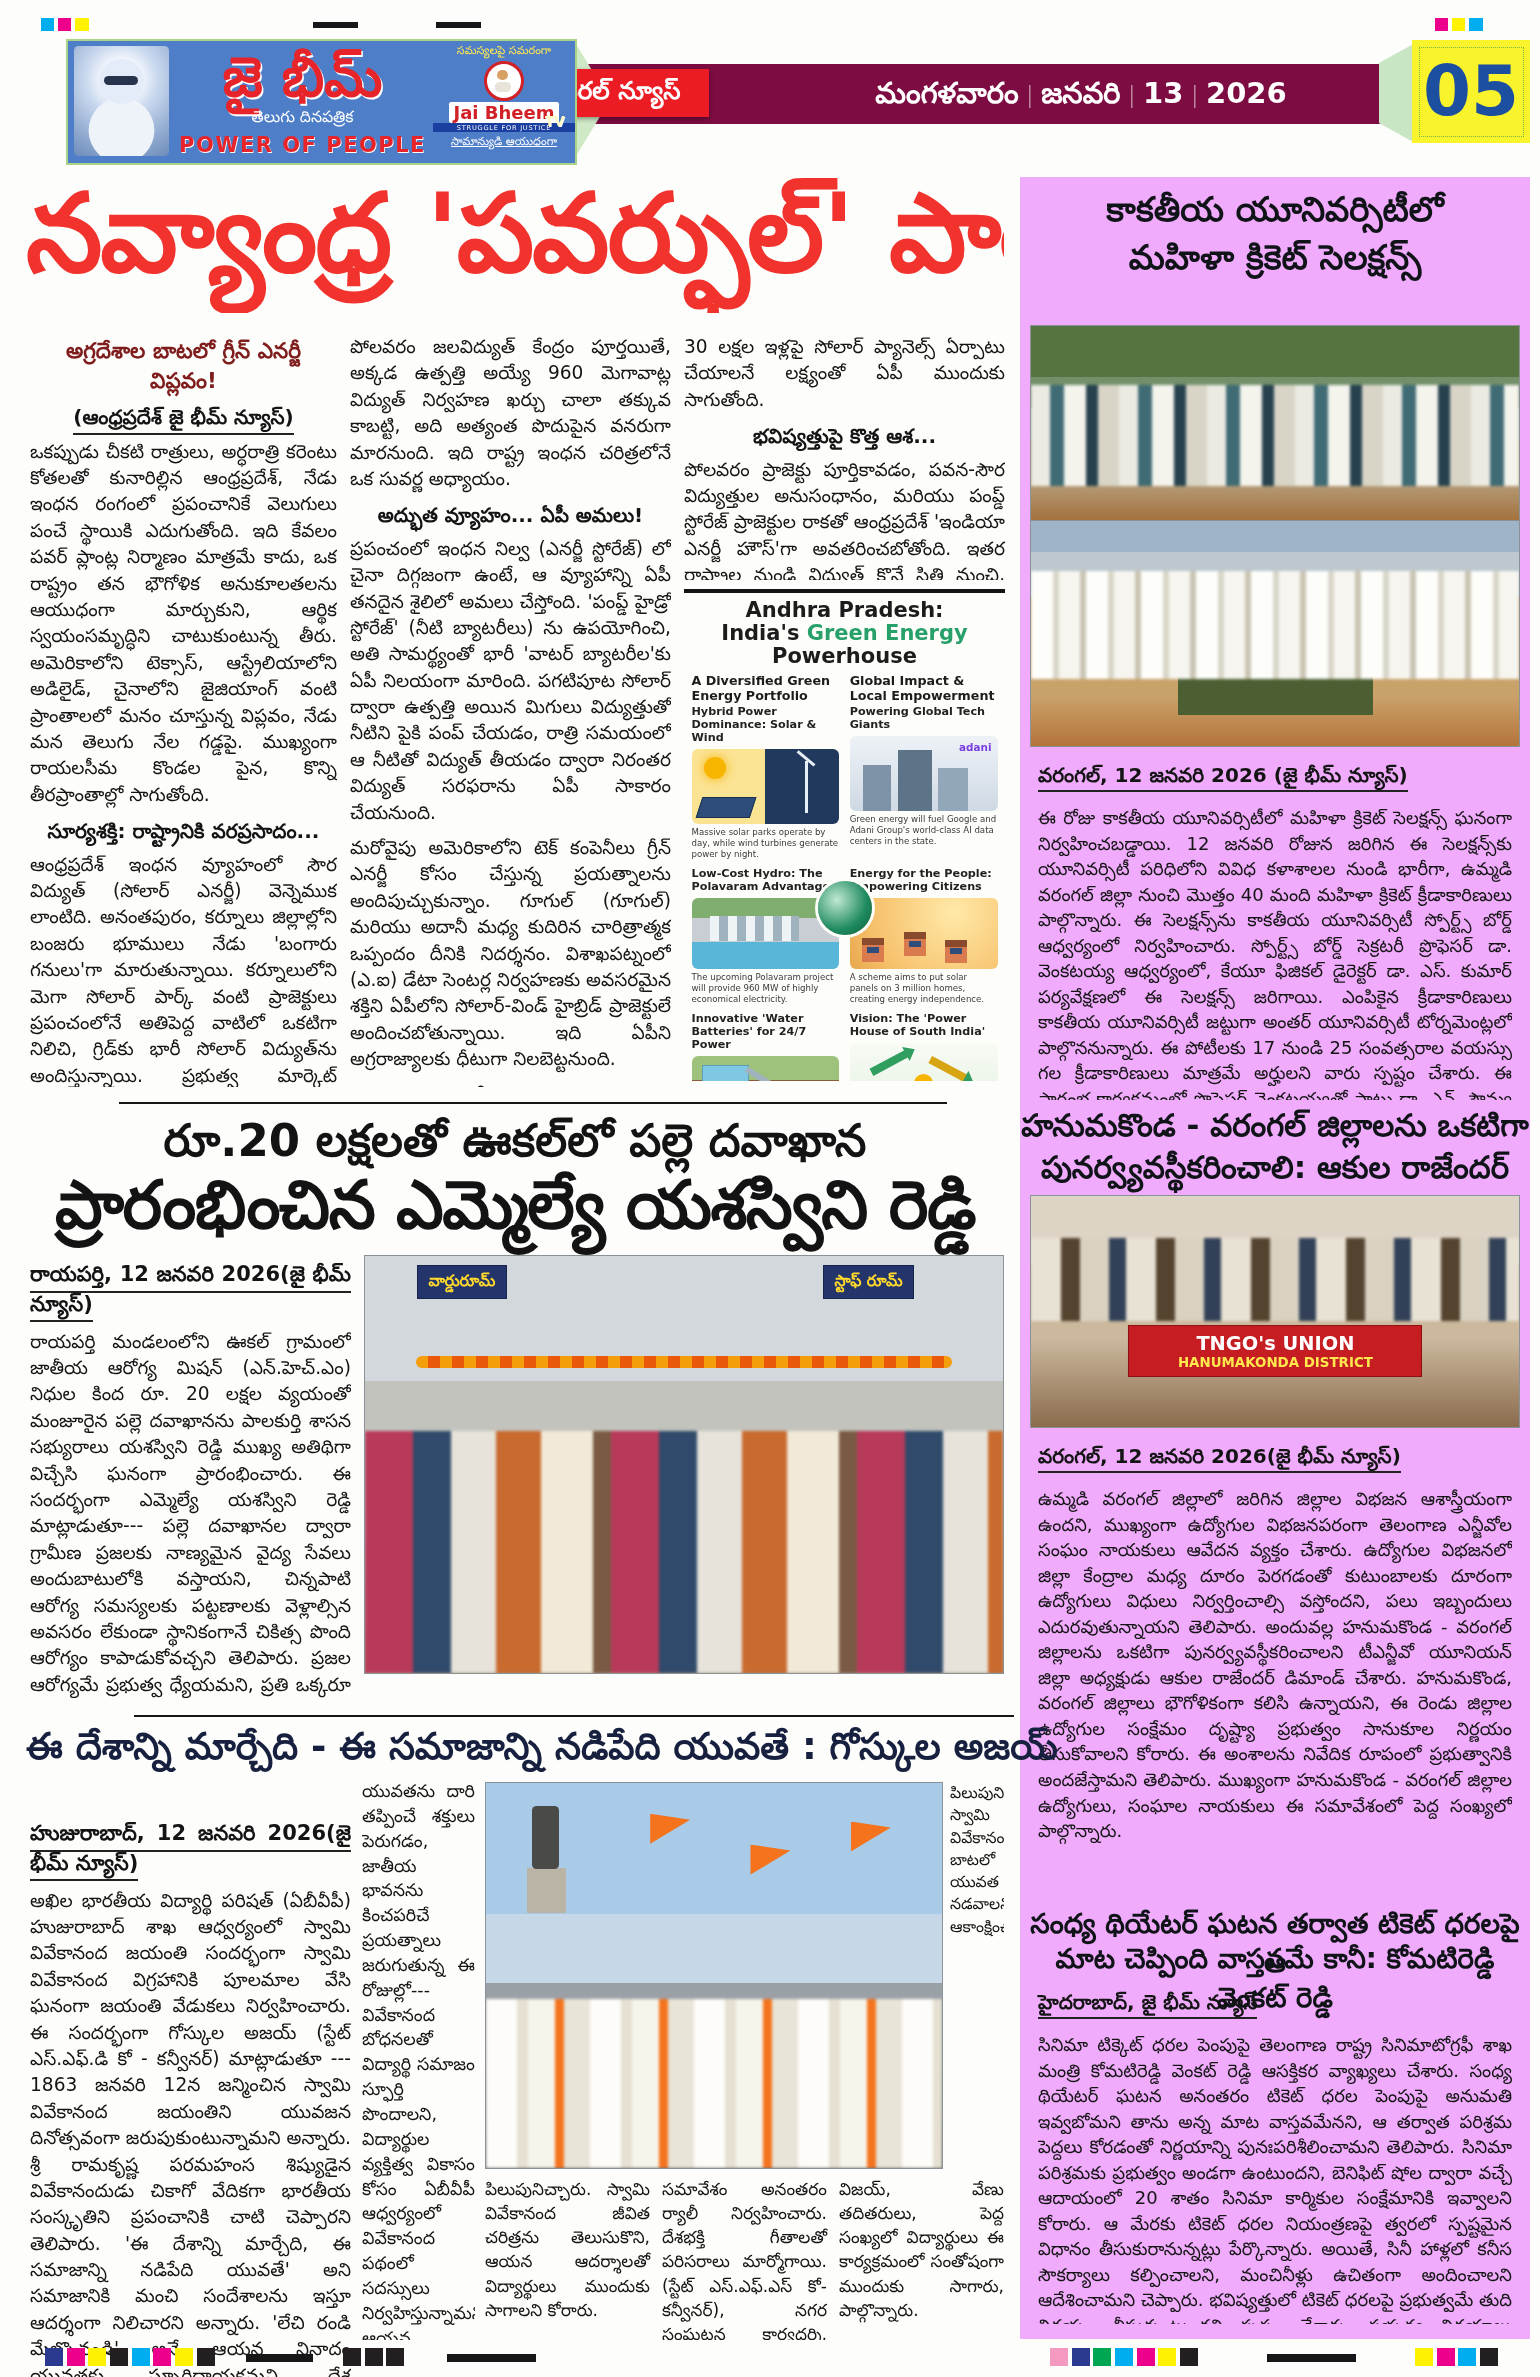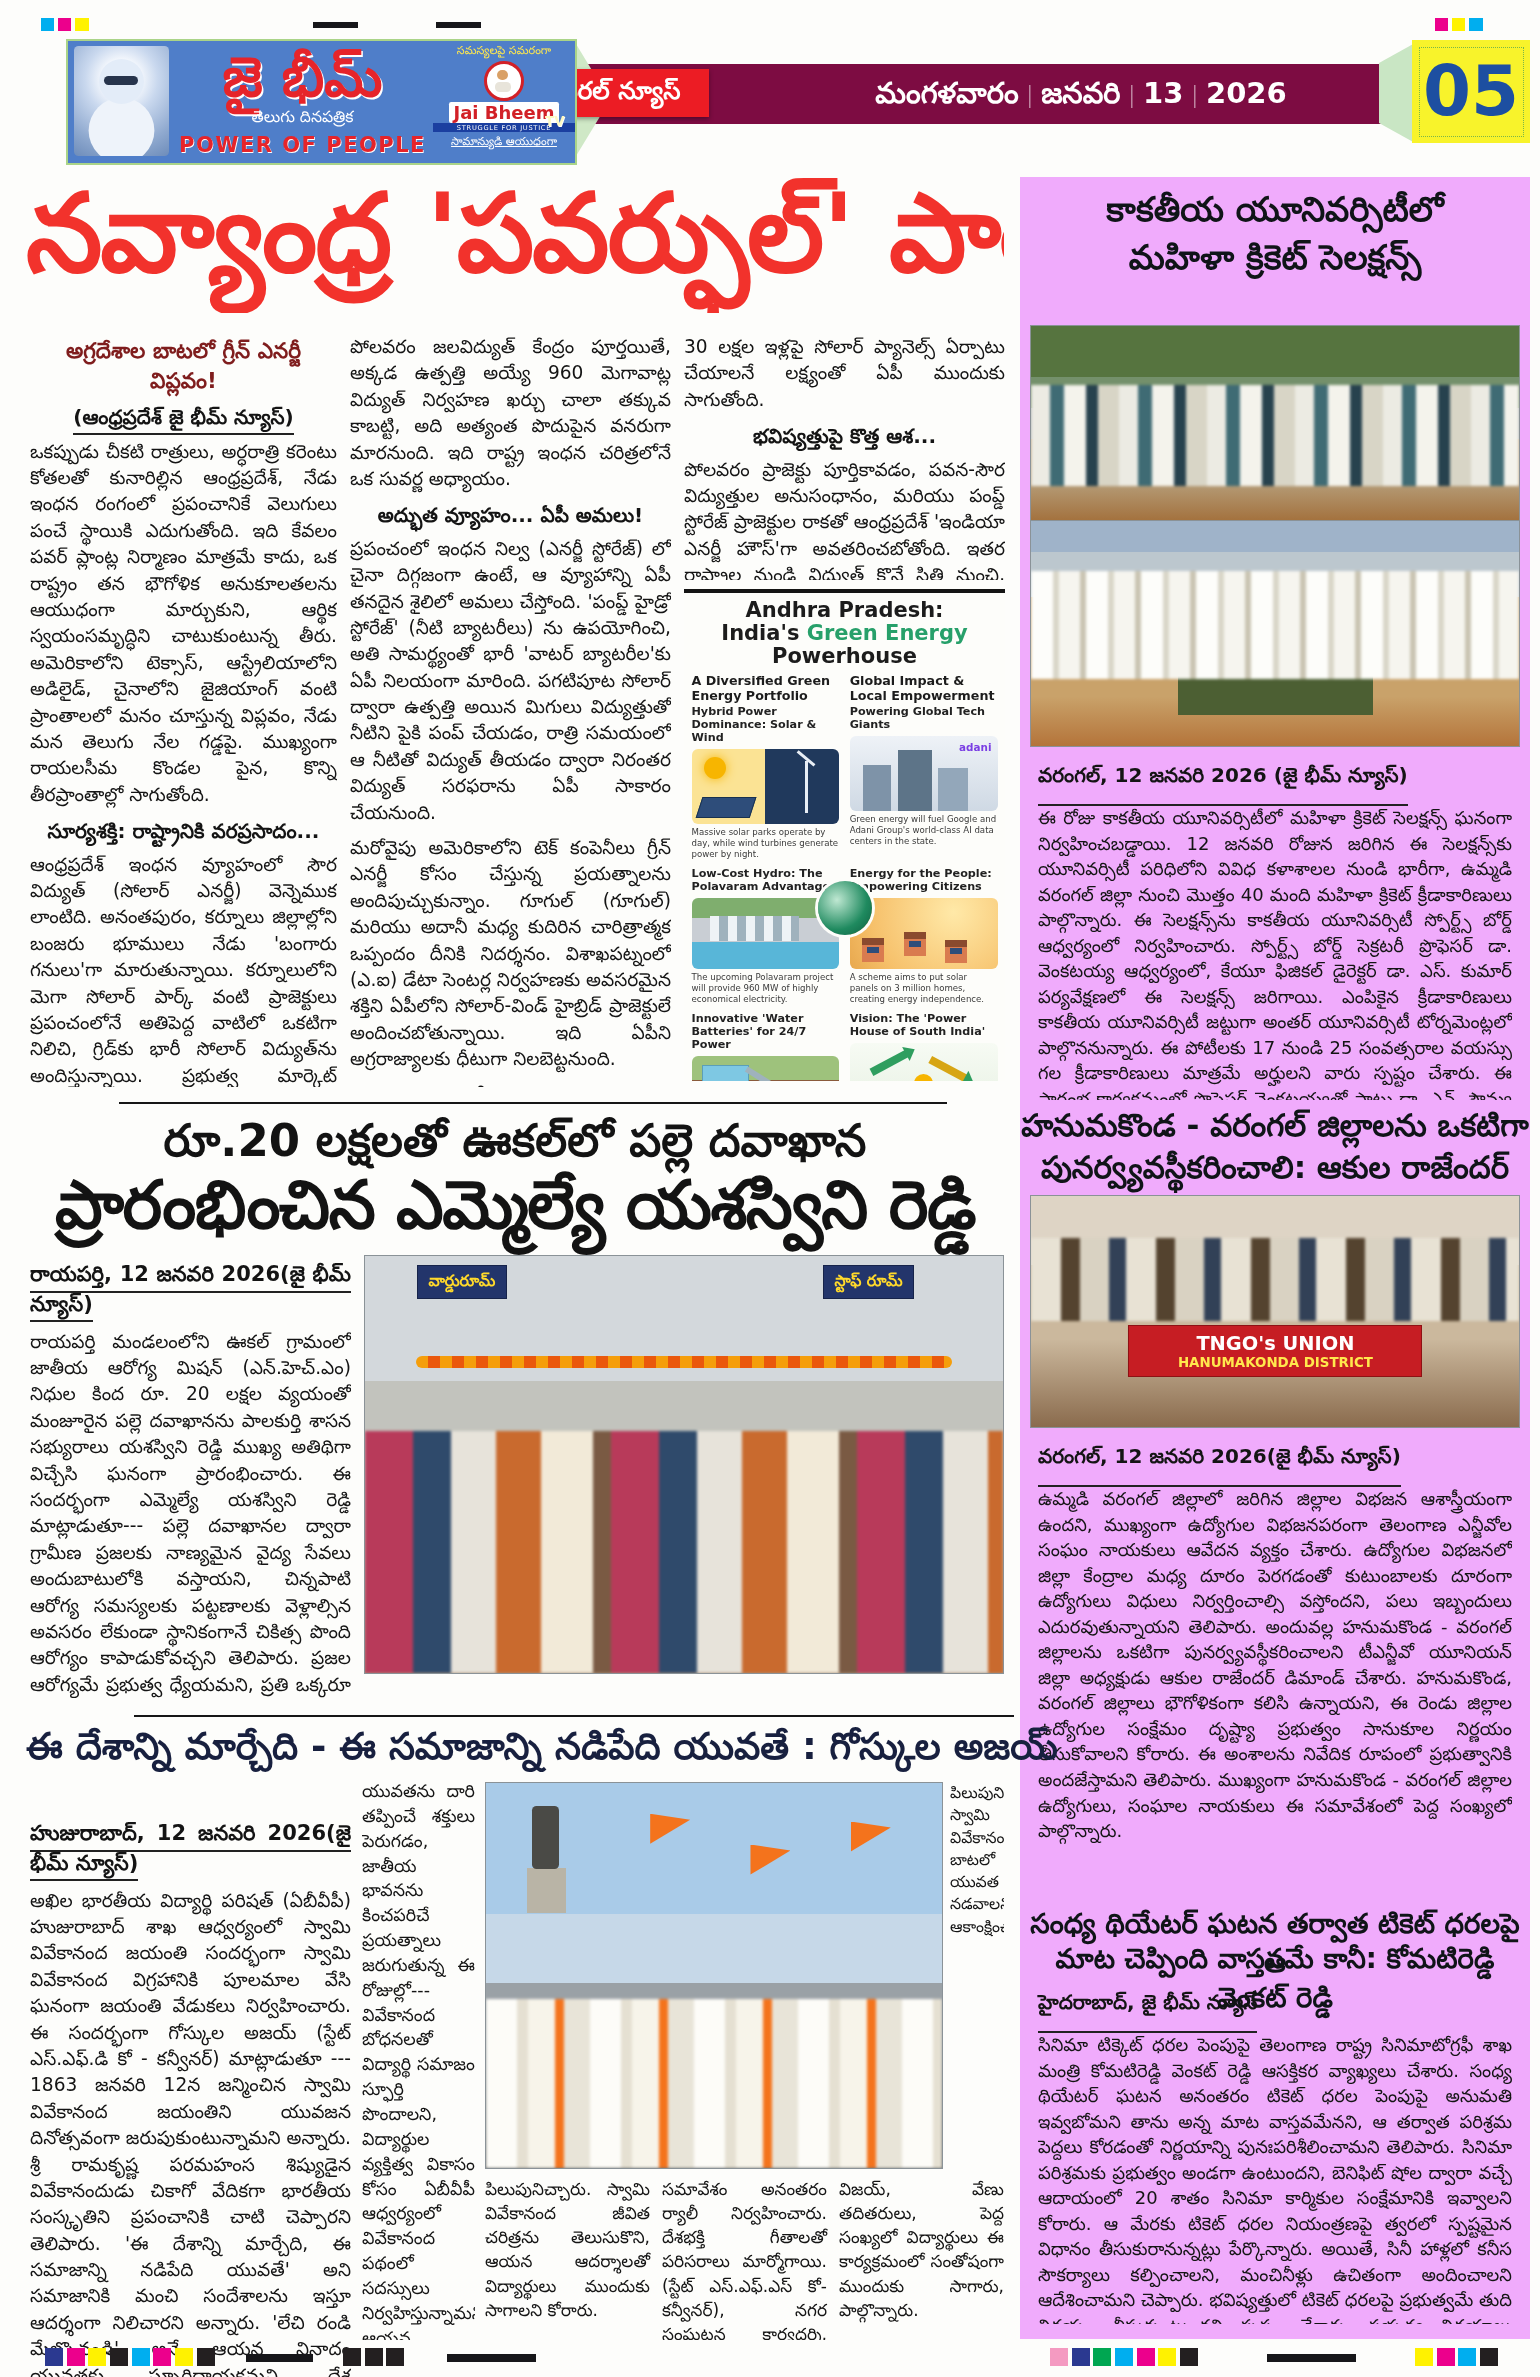--- a/index.html
+++ b/index.html
@@ -134,21 +134,21 @@
      padding:4.5px 10.4px;border:1.5px solid #16234a;}
   .ph-abvp{background:linear-gradient(180deg,#a9cbe8 0 34%,#c6d8e8 34% 52%,#9aa1a6 52% 66%,#6f6f6d 100%);}
   .ph-abvp .flag{position:absolute;width:40px;height:30px;background:#f4731c;clip-path:polygon(0 0,100% 20%,0 100%);}
   .ph-abvp .statue{position:absolute;left:10%;top:6%;width:27px;height:63px;background:#4a4a46;border-radius:4.5px;}
   .ph-abvp .pillar{position:absolute;left:9%;top:22%;width:39px;height:45px;background:#b9b4a6;}
   .ph-abvp .blurstrip{left:0;right:0;bottom:0;height:44%;
      background:repeating-linear-gradient(90deg,#fdfcf8 0 31px,#e5e0d2 31px 42px,#f7f4ea 42px 69px,#f4731c 69px 78px,#e8e4d8 78px 104px);}
   
   .rule{background:#161616;}
   .rp-date{position:absolute;font-size:20px;font-weight:800;}
-  .rp-date span{border-bottom:2.2px solid #222;padding-bottom:17px;}
+  .rp-date span{border-bottom:2.2px solid #222;padding-bottom:3px;}
 </style>
 </head>
 <body>
 
 <div class="abs regrow small" style="left:41px;top:18px;">
     <div class="sq" style="background: rgb(0, 174, 239);"></div>
     <div class="sq" style="background: rgb(236, 0, 140);"></div>
     <div class="sq" style="background: rgb(255, 242, 0);"></div>
   </div>
 <div class="abs dash" style="left:313px;top:22.4px;width:45px;height:6px;"></div>

